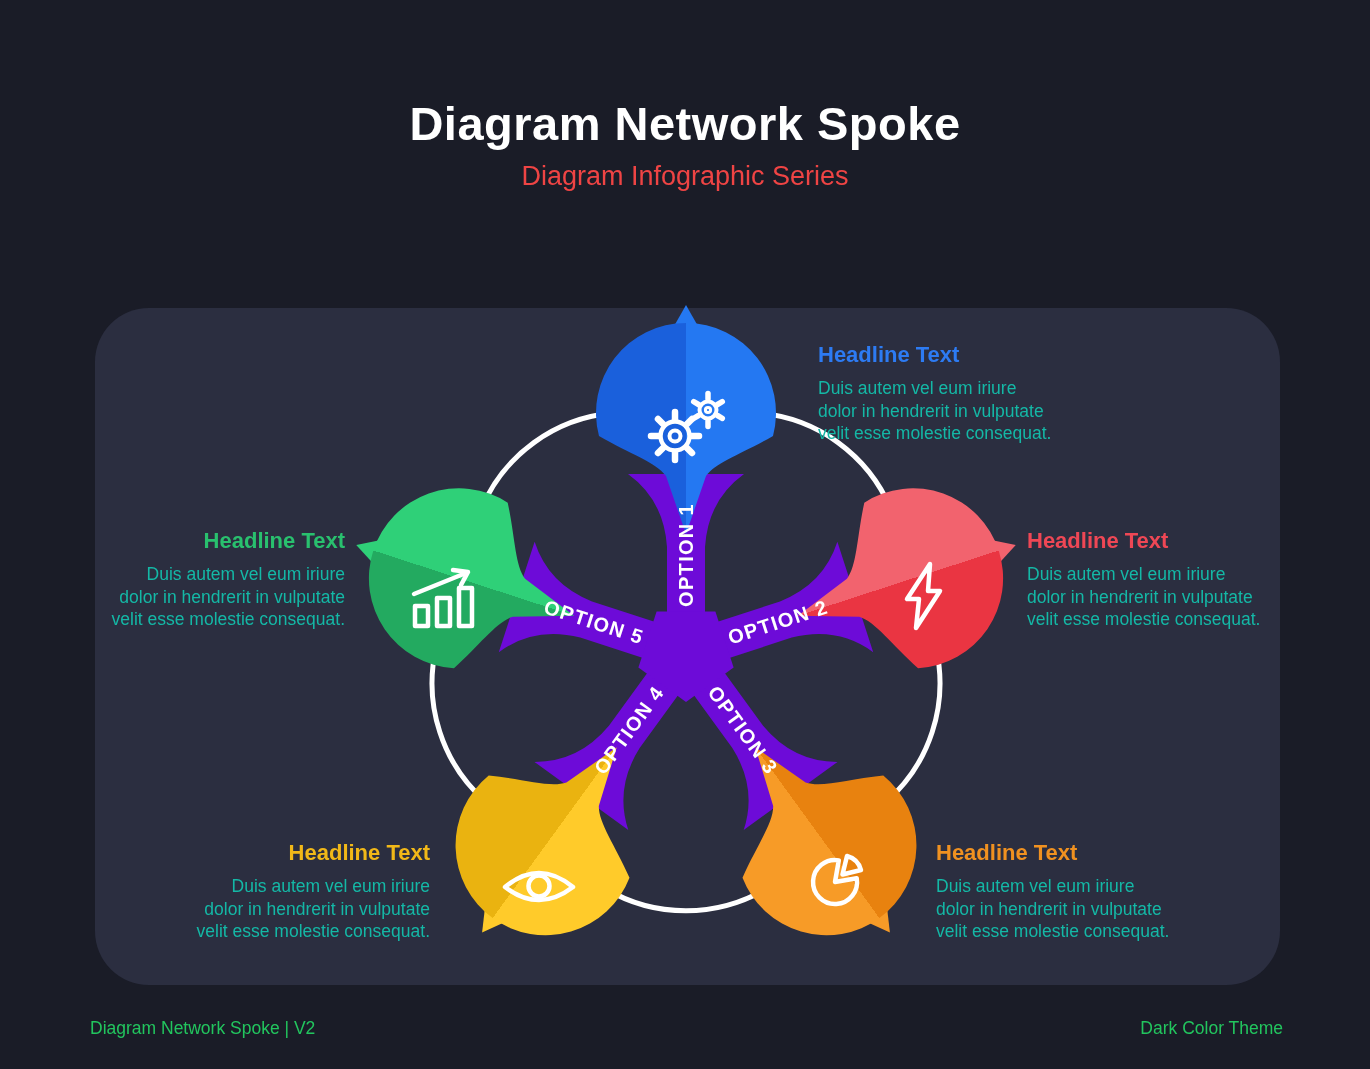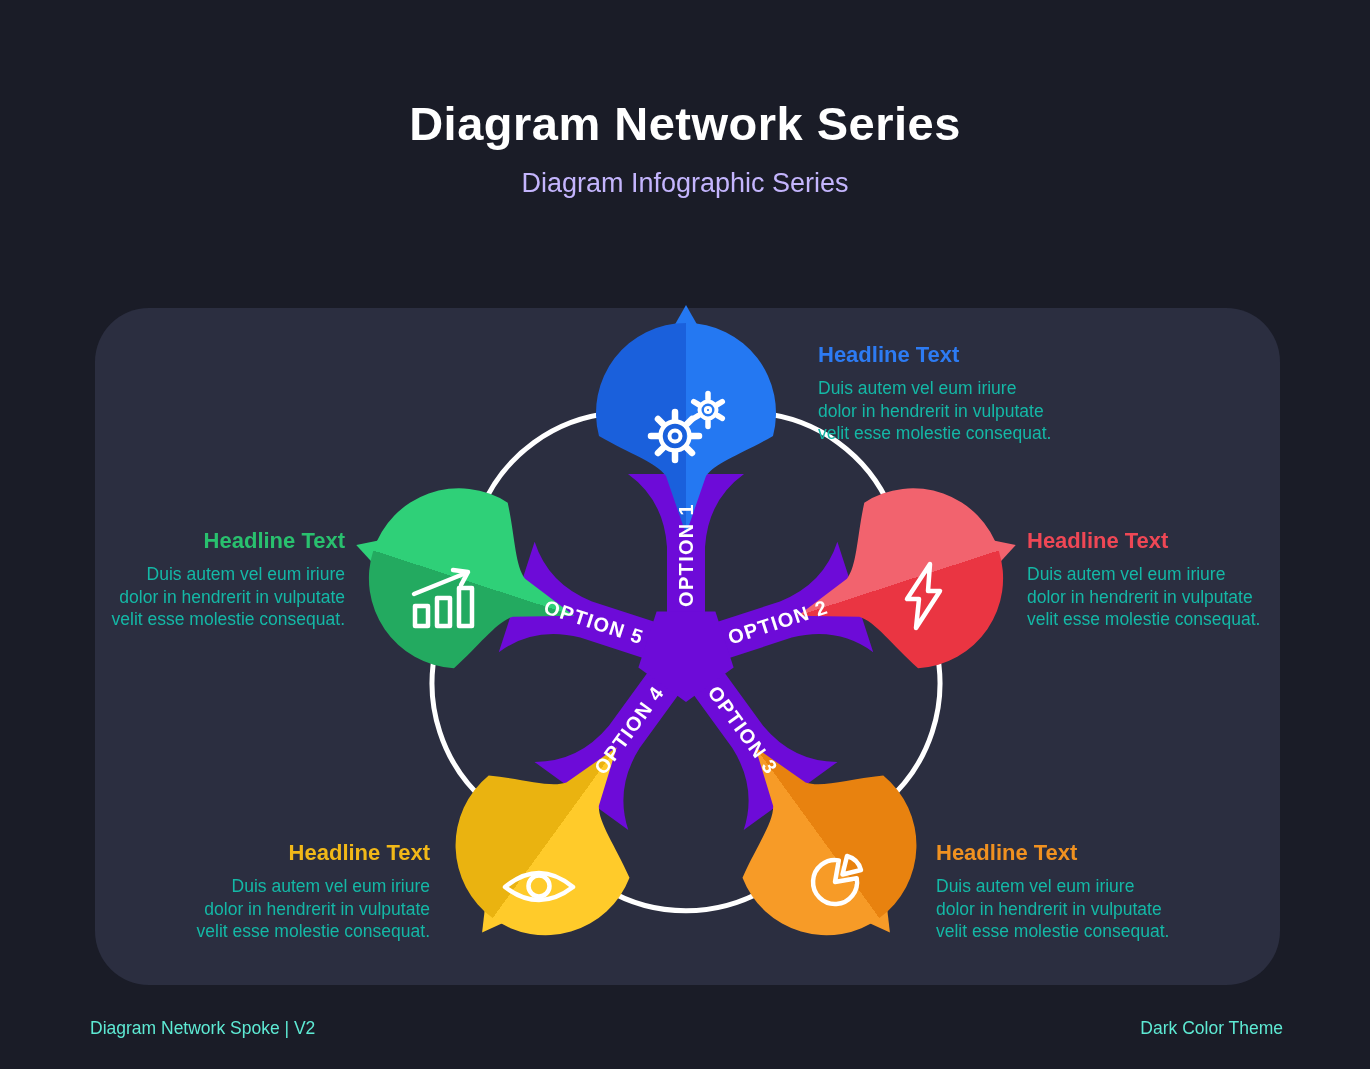--- a/index.html
+++ b/index.html
@@ -1,48 +1,48 @@
 <!DOCTYPE html>
 <html><head>
 <meta charset="utf-8">
 <style>
   html,body{margin:0;padding:0;background:#1a1c27;}
   #stage{position:relative;width:1370px;height:1069px;background:#1a1c27;overflow:hidden;
          font-family:"Liberation Sans",sans-serif;}
   .hdr{position:absolute;top:96px;left:0;width:100%;text-align:center;color:#ffffff;}
   .hdr h1{margin:0;font-size:47px;font-weight:800;letter-spacing:0.5px;}
-  .hdr h2{margin:17px 0 0 0;font-size:27px;font-weight:400;color:#c4b5fd;}
+  .hdr h2{margin:10px 0 0 0;font-size:27px;font-weight:400;color:#ef4444;}
   #panel{position:absolute;left:95px;top:308px;width:1185px;height:677px;
          background:#2b2e40;border-radius:54px;}
   #diagram-svg{position:absolute;left:0;top:0;}
   .tblock{position:absolute;width:256px;}
   .tblock h3{margin:0 0 9px 0;font-size:22px;font-weight:600;}
   .tblock p{margin:0;font-size:17.5px;line-height:1.29;color:#14b8a6;font-weight:400;}
   .tblock p span{display:block;}
   .align-r{text-align:right;}
   .hl-1{color:#2d7bf3;} .hl-2{color:#ef4755;} .hl-3{color:#f09120;}
   .hl-4{color:#f1b818;} .hl-5{color:#29c06e;}
   .blk-1{left:818px;top:342px;}
   .blk-2{left:1027px;top:528px;}
   .blk-3{left:936px;top:840px;}
   .blk-4{right:940px;top:840px;}
   .blk-5{right:1025px;top:528px;}
-  .ftr{position:absolute;top:1018px;font-size:17.5px;color:#5eead4;}
+  .ftr{position:absolute;top:1018px;font-size:17.5px;color:#22c55e;}
   .ftr-left{left:90px;}
   .ftr-right{right:87px;}
   .opt-label{font-family:"Liberation Sans",sans-serif;font-size:20px;font-weight:bold;
              letter-spacing:1.3px;fill:#ffffff;}
 </style>
 </head>
 <body>
 
 <div id="stage">
 
   <div class="hdr">
-    <h1>Diagram Network Series</h1>
+    <h1>Diagram Network Spoke</h1>
     <h2>Diagram Infographic Series</h2>
   </div>
 
   <div id="panel"></div>
 
   <svg id="diagram-svg" width="1370" height="1069" viewBox="0 0 1370 1069">
     <defs>
       <linearGradient id="grad-blue" gradientUnits="userSpaceOnUse" x1="-90" y1="0" x2="90" y2="0">
         <stop offset="0" stop-color="#1a60dc"></stop>
           <stop offset="0.5" stop-color="#1a60dc"></stop>

